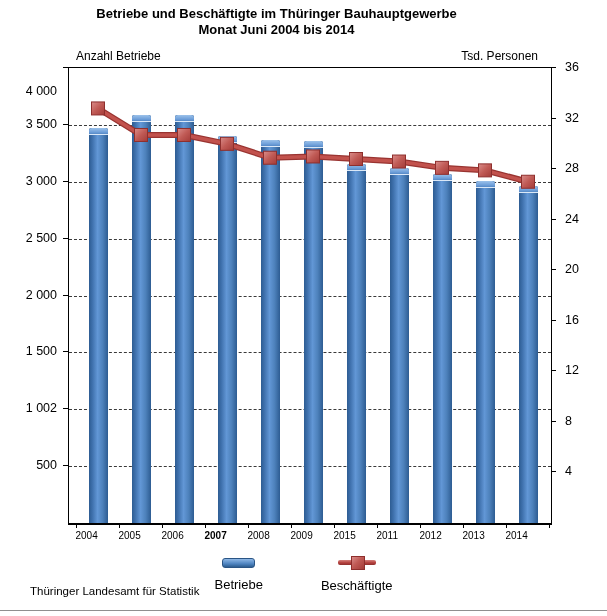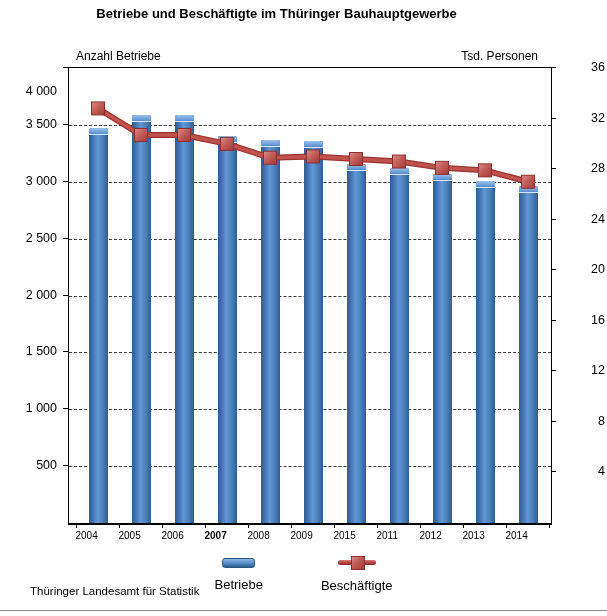--- a/index.html
+++ b/index.html
@@ -16,21 +16,21 @@
   #plot{
     position:absolute;left:68px;top:67px;width:482px;height:455px;
     border-top:1px solid #000;border-left:1px solid #000;
     border-right:1px solid #000;border-bottom:2px solid #000;
   }
   .gridline{position:absolute;left:0;width:100%;height:0;border-top:1px dashed #3a3a3a;}
   .ytick-label-left{
     position:absolute;width:52px;text-align:right;font-size:12.5px;line-height:12px;
   }
   .ytick-label-right{
-    position:absolute;left:565px;width:40px;text-align:right;font-size:12.5px;line-height:12px;
+    position:absolute;left:565px;width:40px;text-align:left;font-size:12.5px;line-height:12px;
   }
   .tickmark{position:absolute;background:#000;}
   .bar{
     position:absolute;bottom:0;width:19px;border-radius:2px 2px 0 0;
     background:linear-gradient(90deg,#2d5c92 0%,#3f71ad 18%,#6297d6 45%,#4d81bb 72%,#2d5c92 100%);
   }
   .bar-cap{
     position:absolute;top:0;left:0;right:0;height:6px;border-radius:3px 3px 0 0;
     background:linear-gradient(180deg,#9cc2ea 0%,#6d9ed9 70%,#5588c4 100%);
     border-bottom:1px solid rgba(255,255,255,0.65);
@@ -61,20 +61,21 @@
   #footer-note{position:absolute;left:30px;top:585px;font-size:11.5px;}
   #bottom-rule{position:absolute;left:0;top:610px;width:607px;height:1px;background:#8f8f8f;}
 </style>
 </head>
 <body>
 
 <div id="stage">
 
   <div class="title-block">
     <div class="title-line">Betriebe und Beschäftigte im Thüringer Bauhauptgewerbe</div>
+    <div class="title-line">Monat Juni 2004 bis 2014</div>
   </div>
 
   <div class="axis-header" id="left-header">Anzahl Betriebe</div>
   <div class="axis-header" id="right-header">Tsd. Personen</div>
 
   <div id="plot">
       <div class="gridline" style="top: 56.875px;"></div>
       <div class="gridline" style="top: 113.75px;"></div>
       <div class="gridline" style="top: 170.625px;"></div>
       <div class="gridline" style="top: 227.5px;"></div>
@@ -143,21 +144,21 @@
       <div class="ytick-label-left" style="left: 5px; top: 117.875px;">3 500</div>
       <div class="tickmark" style="left: 63px; top: 123.875px; width: 5px; height: 1px;"></div>
       <div class="ytick-label-left" style="left: 5px; top: 174.75px;">3 000</div>
       <div class="tickmark" style="left: 63px; top: 180.75px; width: 5px; height: 1px;"></div>
       <div class="ytick-label-left" style="left: 5px; top: 231.625px;">2 500</div>
       <div class="tickmark" style="left: 63px; top: 237.625px; width: 5px; height: 1px;"></div>
       <div class="ytick-label-left" style="left: 5px; top: 288.5px;">2 000</div>
       <div class="tickmark" style="left: 63px; top: 294.5px; width: 5px; height: 1px;"></div>
       <div class="ytick-label-left" style="left: 5px; top: 345.375px;">1 500</div>
       <div class="tickmark" style="left: 63px; top: 351.375px; width: 5px; height: 1px;"></div>
-      <div class="ytick-label-left" style="left: 5px; top: 402.25px;">1 000</div>
+      <div class="ytick-label-left" style="left: 5px; top: 402.25px;">1 002</div>
       <div class="tickmark" style="left: 63px; top: 408.25px; width: 5px; height: 1px;"></div>
       <div class="ytick-label-left" style="left: 5px; top: 459.125px;">500</div>
       <div class="tickmark" style="left: 63px; top: 465.125px; width: 5px; height: 1px;"></div>
       <div class="ytick-label-right" style="top: 61px;">36</div>
       <div class="tickmark" style="left: 551px; top: 67px; width: 5px; height: 1px;"></div>
       <div class="ytick-label-right" style="top: 111.556px;">32</div>
       <div class="tickmark" style="left: 551px; top: 117.556px; width: 5px; height: 1px;"></div>
       <div class="ytick-label-right" style="top: 162.111px;">28</div>
       <div class="tickmark" style="left: 551px; top: 168.111px; width: 5px; height: 1px;"></div>
       <div class="ytick-label-right" style="top: 212.667px;">24</div>

